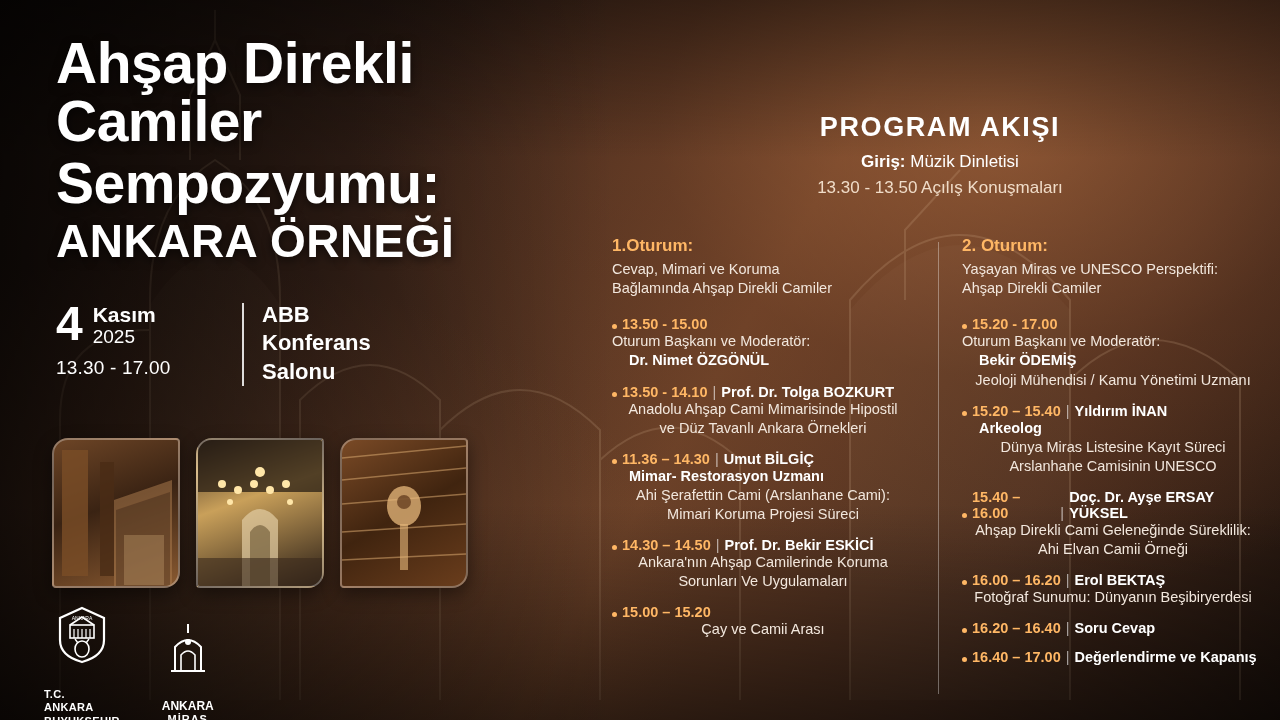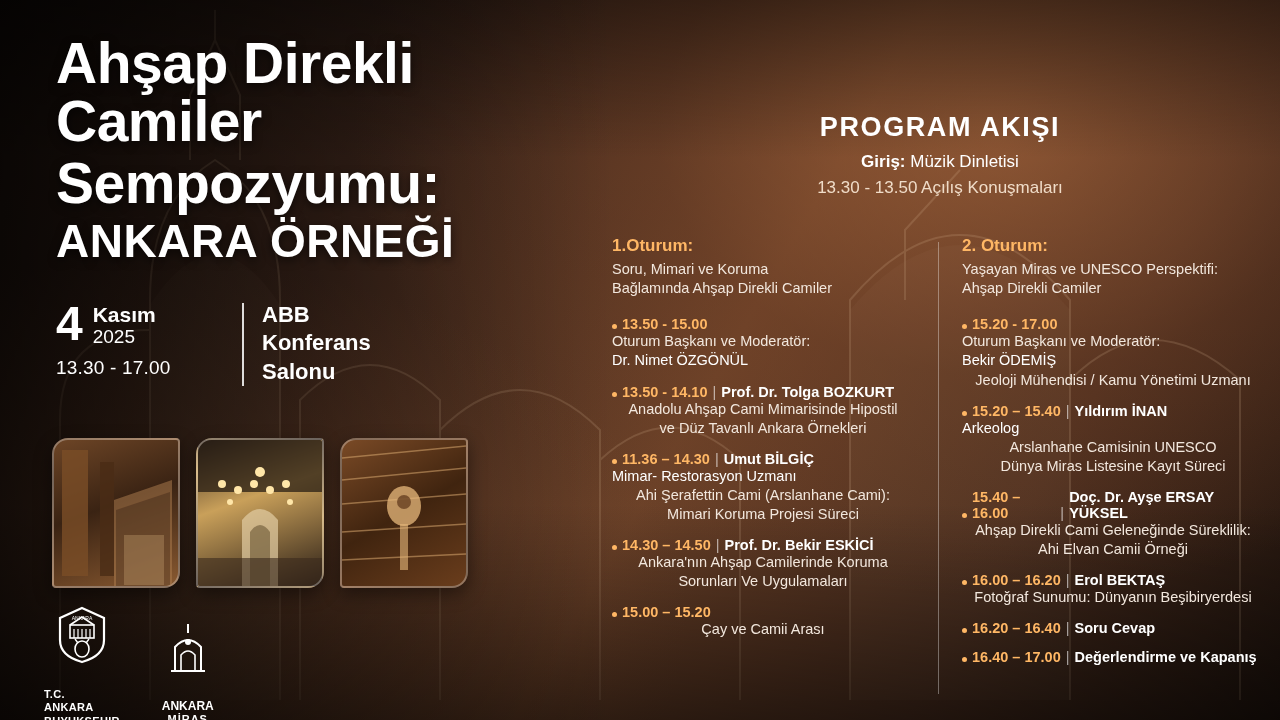--- a/index.html
+++ b/index.html
@@ -169,21 +169,21 @@
     position: relative;
     top: -3px;
   }
   .item-head .sep { color: rgba(255,255,255,0.6); margin: 0 5px; font-weight: normal; }
   .item-head .who { color: #ffffff; font-weight: bold; }
   .item-role {
     font-size: 14.5px;
     line-height: 1.32;
     color: #f2e7dd;
   }
-  .item-role.bold { font-weight: normal; color: #ffffff; }
+  .item-role.bold { font-weight: bold; color: #ffffff; margin-left: 17px; }
   .item-body {
     font-size: 14.5px;
     line-height: 1.32;
     color: #f2e7dd;
     text-align: center;
   }
 </style>
 </head>
 <body>
 
@@ -324,21 +324,21 @@
       <span>Müzik Dinletisi</span>
     </div>
     <div class="program-sub2">13.30 - 13.50  Açılış Konuşmaları</div>
   </div>
 
   <div class="cols">
 
     <div class="col">
       <div class="session-title">1.Oturum:</div>
       <div class="session-desc">
-        <div>Soru, Mimari ve Koruma</div>
+        <div>Cevap, Mimari ve Koruma</div>
         <div>Bağlamında Ahşap Direkli Camiler</div>
       </div>
 
       <div class="item" style="margin-top:18px">
         <div class="item-head">
           <span class="bullet"></span>
           <span>13.50 - 15.00</span>
         </div>
         <div class="item-role">Oturum Başkanı ve Moderatör:</div>
         <div class="item-role bold">Dr. Nimet ÖZGÖNÜL</div>
@@ -409,22 +409,22 @@
       </div>
 
       <div class="item">
         <div class="item-head">
           <span class="bullet"></span>
           <span>15.20 – 15.40</span>
           <span class="sep">|</span>
           <span class="who">Yıldırım İNAN</span>
         </div>
         <div class="item-role bold">Arkeolog</div>
+        <div class="item-body">Dünya Miras Listesine Kayıt Süreci</div>
         <div class="item-body">Arslanhane Camisinin UNESCO</div>
-        <div class="item-body">Dünya Miras Listesine Kayıt Süreci</div>
       </div>
 
       <div class="item">
         <div class="item-head">
           <span class="bullet"></span>
           <span>15.40 – 16.00</span>
           <span class="sep">|</span>
           <span class="who">Doç. Dr. Ayşe ERSAY YÜKSEL</span>
         </div>
         <div class="item-body">Ahşap Direkli Cami Geleneğinde Süreklilik:</div>

